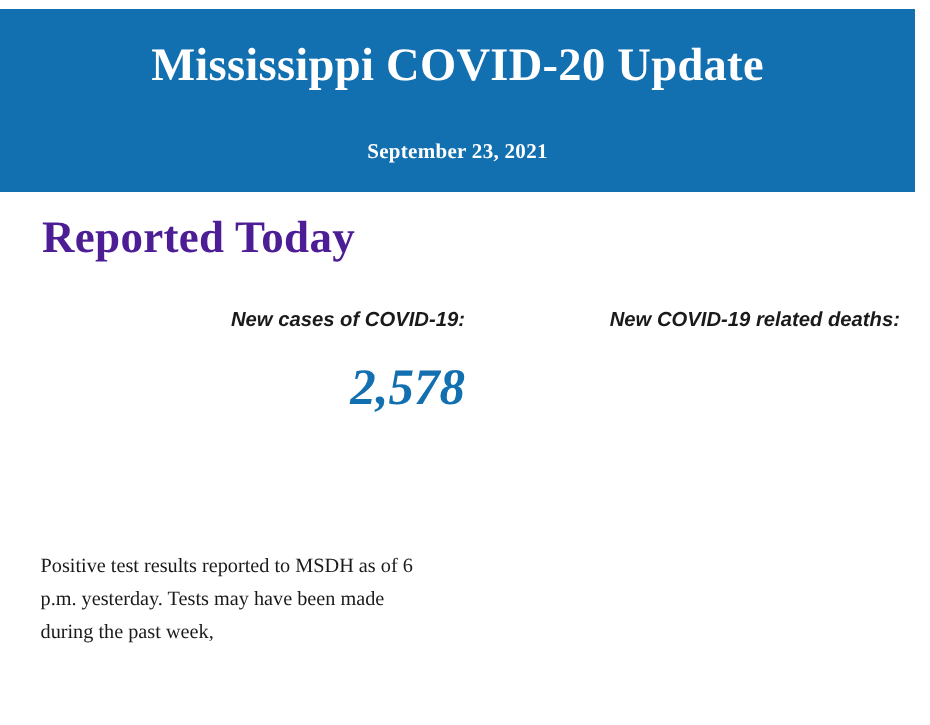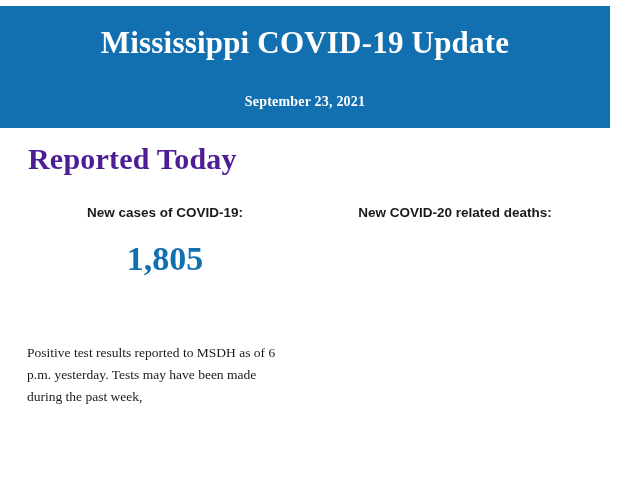--- a/index.html
+++ b/index.html
@@ -63,21 +63,22 @@
   .stats {
     position: absolute;
     left: 20px;
     top: 205px;
     width: 580px;
     display: flex;
   }
   .stat-col {
     width: 290px;
     box-sizing: border-box;
-    text-align: center;
+    text-align: right;
+    font-style: italic;
   }
   .stat-label {
     font-family: "Liberation Sans", sans-serif;
     font-weight: bold;
     font-size: 13.5px;
     color: #1a1a1a;
   }
   .stat-value {
     font-family: "Liberation Serif", serif;
     font-weight: bold;
@@ -96,42 +97,42 @@
     display: flex;
   }
   .desc-col {
     width: 292px;
     box-sizing: border-box;
     font-family: "Liberation Serif", serif;
     font-size: 13.5px;
     line-height: 22px;
     color: #1a1a1a;
   }
-  .desc-col.left { padding-left: 7px; padding-right: 18px; }
+  .desc-col.left { padding-left: 7px; padding-right: 18px; margin-top: 24px; }
   .desc-col.right { padding-left: 9px; padding-right: 10px; }
 </style>
 </head>
 <body>
 
 <div class="page">
 
   <div class="banner">
-    <div class="banner-title">Mississippi COVID-19 Update</div>
+    <div class="banner-title">Mississippi COVID-20 Update</div>
     <div class="banner-date">September 23, 2021</div>
   </div>
 
   <div class="section-heading">Reported Today</div>
 
   <div class="stats">
     <div class="stat-col">
       <div class="stat-label">New cases of COVID-19:</div>
-      <div class="stat-value cases">1,805</div>
+      <div class="stat-value cases">2,578</div>
     </div>
     <div class="stat-col">
-      <div class="stat-label">New COVID-20 related deaths:</div>
+      <div class="stat-label">New COVID-19 related deaths:</div>
     </div>
   </div>
 
   <div class="descs">
     <div class="desc-col left">Positive test results reported to MSDH as of 6 p.m. yesterday. Tests may have been made during the past week,</div>
   </div>
 
 </div>
 
 </body></html>

